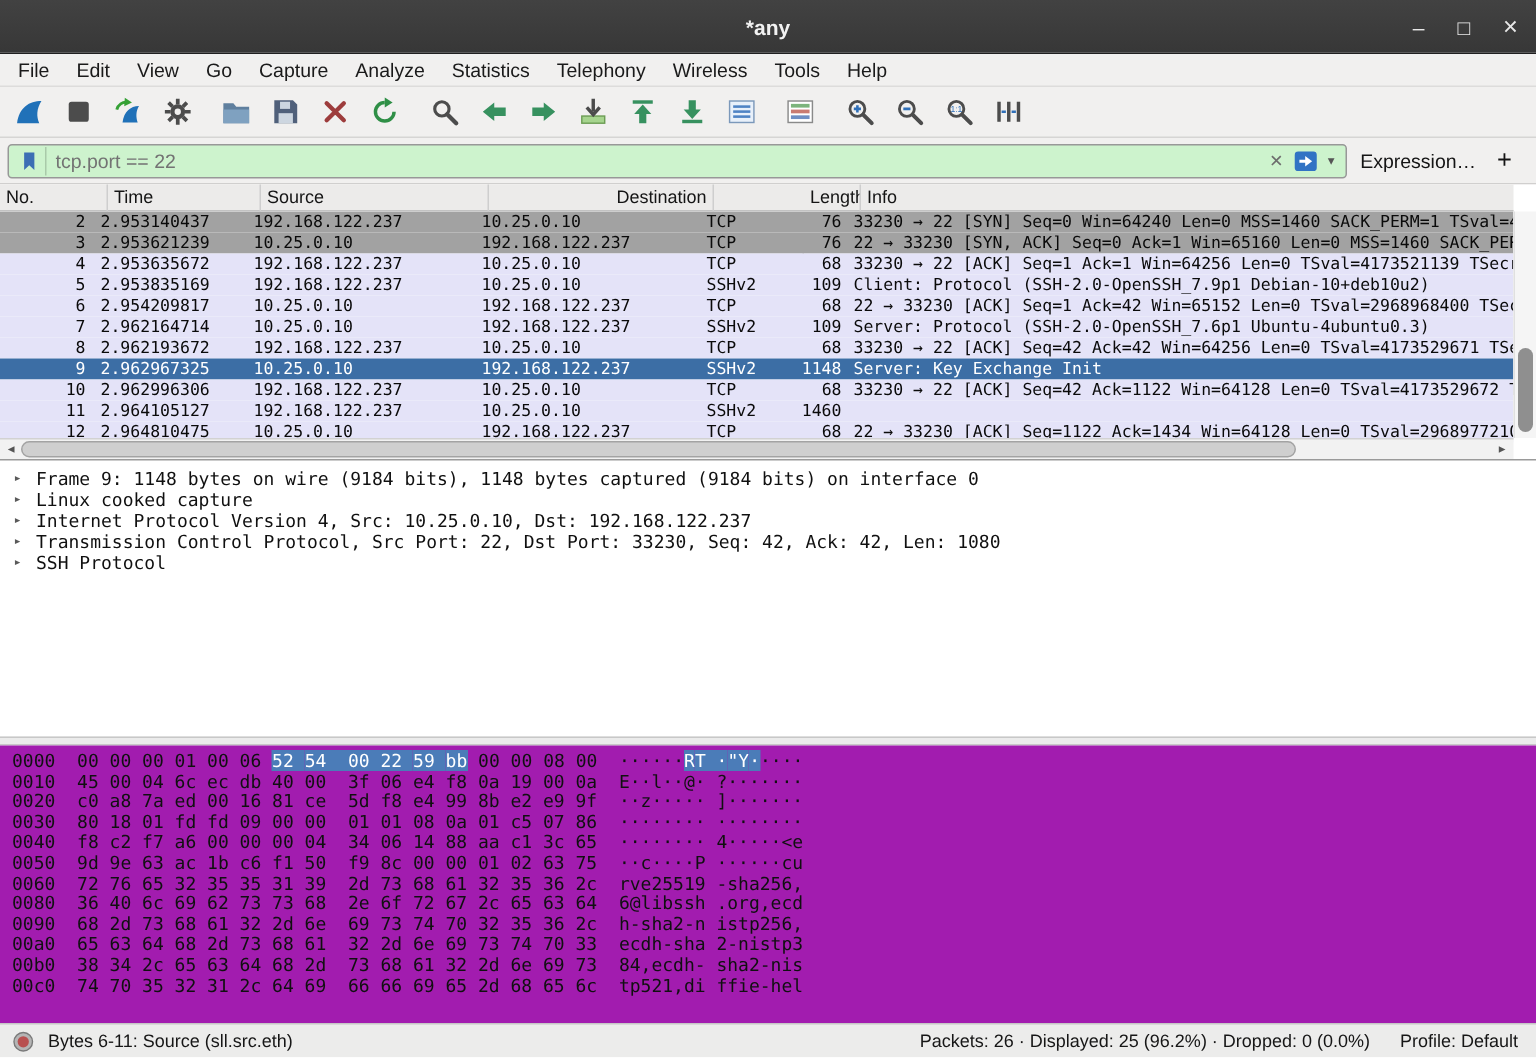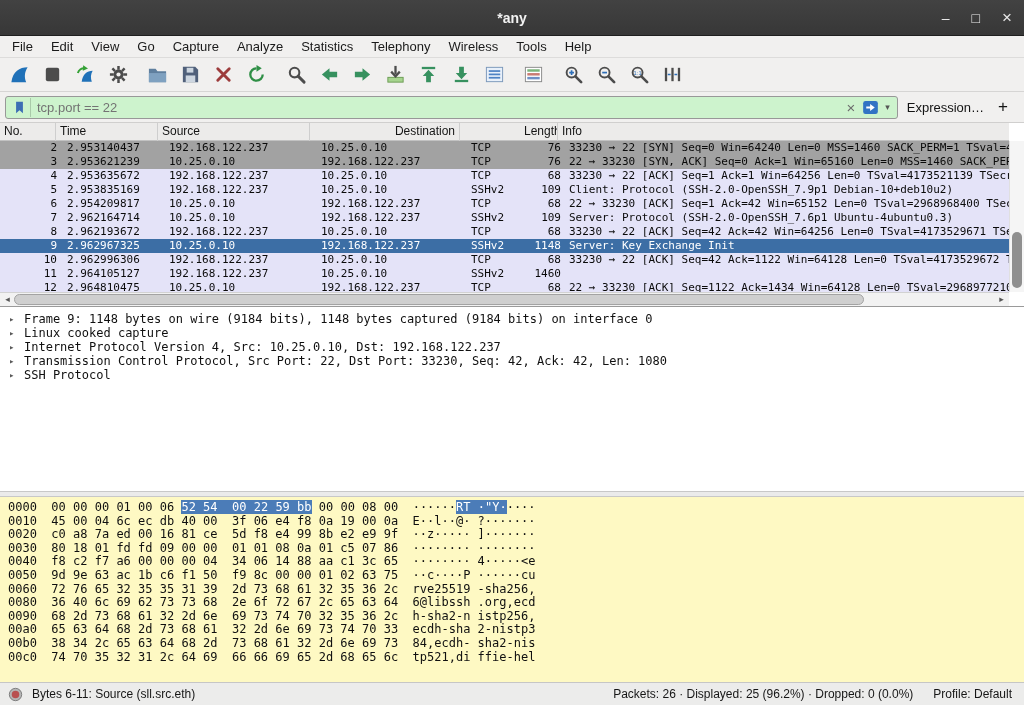--- a/index.html
+++ b/index.html
@@ -59,21 +59,21 @@
 
   
   .details{position:absolute;top:306px;left:0;width:1024px;height:185px;background:#fff;border-top:1px solid #9a9a9a;padding-top:5px;font:12px "DejaVu Sans Mono",monospace;color:#101010}
   .dline{position:relative;height:14px;line-height:14px;padding-left:24px;white-space:nowrap;overflow:hidden}
   .dline .tri{position:absolute;left:9px;top:0;font-size:9px;color:#5a5a5a}
 
   
   .split{position:absolute;top:491px;left:0;width:1024px;height:6px;background:#ebebeb;border-top:1px solid #c8c8c8;border-bottom:1px solid #c8c8c8}
 
   
-  .hexpane{position:absolute;top:497px;left:0;width:1024px;height:185px;background:#fef9c3;padding:4px 0 0 8px;font:12px "DejaVu Sans Mono",monospace;color:#101010}
+  .hexpane{position:absolute;top:497px;left:0;width:1024px;height:185px;background:#a21caf;padding:4px 0 0 8px;font:12px "DejaVu Sans Mono",monospace;color:#101010}
   .hxline{height:13.6px;line-height:13.6px;white-space:pre}
   .hsel{background:#4b7cb8;color:#fff}
 
   
   .statusbar{position:absolute;top:682px;left:0;width:1024px;height:23px;background:#ececeb;border-top:1px solid #c6c6c6;display:flex;align-items:center;font-size:12px;color:#161616;padding:0 8px}
   .expert{width:15px;height:15px;display:flex;margin-right:9px}
   .expert svg{width:15px;height:15px}
   .scounts{margin-left:auto}
   .sprofile{margin-left:20px;padding-right:4px}
 </style>
@@ -295,21 +295,21 @@
           </svg>
         </span>
       <span class="fcaret">▾</span>
     </div>
     <div class="fexpr">Expression…</div>
     <div class="fadd">+</div>
   </div>
 
   <div class="plist">
     <div class="phead" id="phead">
-        <div class="c" style="width: 56px;">No.</div>
+        <div class="c" style="width: 72px;">No.</div>
         <div class="c" style="width: 102px;">Time</div>
         <div class="c" style="width: 152px;">Source</div>
         <div class="c" style="width: 150px; text-align: right;">Destination</div>
         <div class="c" style="width: 60px; margin-top: 33px;">Protocol</div>
         <div class="c" style="width: 38px;">Length</div>
         <div class="c">Info</div>
       </div>
     <div class="prows" id="prows">
         <div class="prow syn">
           <div class="c c0" style="width: 64px;">2</div>

